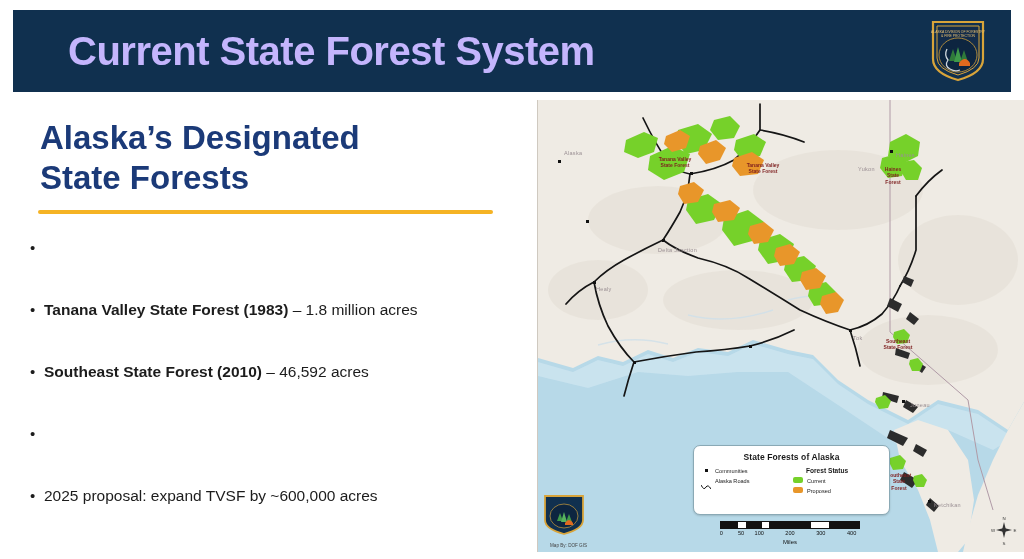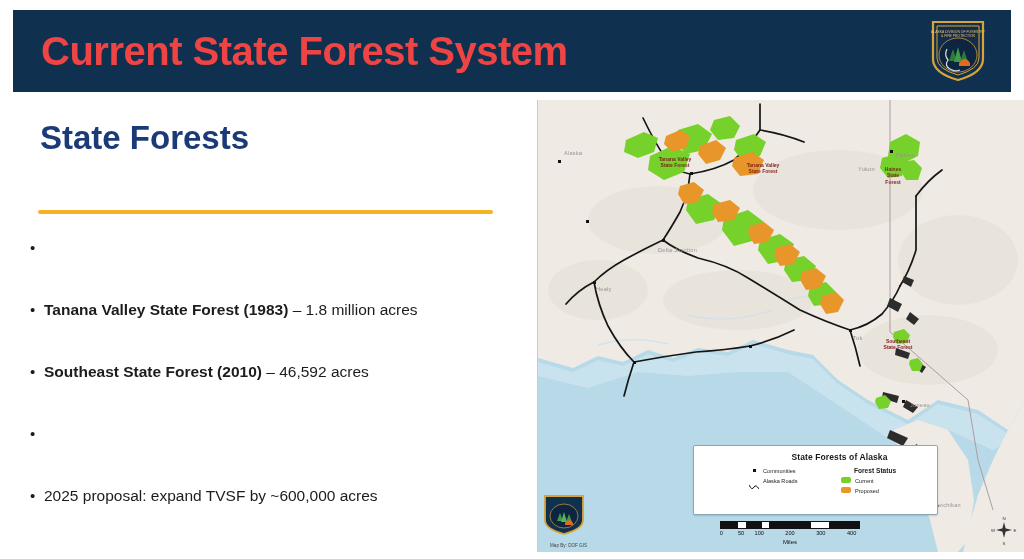--- a/index.html
+++ b/index.html
@@ -2,22 +2,22 @@
 <html><head>
 <meta charset="utf-8">
 <style>
   html,body{margin:0;padding:0;background:#ffffff;}
   body{width:1024px;height:559px;overflow:hidden;
        font-family:"Liberation Sans",sans-serif;position:relative;}
 
   
   .header{position:absolute;left:13px;top:10px;width:998px;height:82px;
           background:#10304f;display:flex;align-items:center;}
-  .header-title{color:#ef4444;font-size:40px;font-weight:bold;
-                letter-spacing:-.5px;margin-left:28px;white-space:nowrap;}
+  .header-title{color:#c4b5fd;font-size:40px;font-weight:bold;
+                letter-spacing:-.5px;margin-left:55px;white-space:nowrap;}
   .header-badge{position:absolute;right:24px;top:9px;width:58px;height:64px;}
 
   
   .shield{position:relative;width:100%;height:100%;}
   .shield svg{width:100%;height:100%;display:block;}
 
   
   .subtitle{position:absolute;left:40px;top:118px;width:470px;
             color:#1b3a78;font-size:33px;font-weight:bold;line-height:1.22;}
   .gold-rule{position:absolute;left:38px;top:210px;width:455px;height:4px;
@@ -39,22 +39,22 @@
   .ocean{position:absolute;inset:0;background:#b7d9e8;}
 
   .maplbl{position:absolute;font-size:5.5px;color:#9a8f93;
           letter-spacing:.3px;}
   .forestlbl{position:absolute;font-size:5px;color:#7e1f1f;
              font-weight:bold;line-height:1.25;text-align:center;}
   .city{position:absolute;width:2.6px;height:2.6px;background:#111;}
 
   
   .legend{position:absolute;left:155px;top:345px;width:195px;height:68px;
-          background:#ffffff;border:1px solid #8aa9b5;border-radius:2px;
-          box-shadow:0 1px 2px rgba(0,0,0,.15);padding-left:48px;}
+          background:#ffffff;border:1px solid #8aa9b5;border-radius:7px;
+          box-shadow:0 1px 2px rgba(0,0,0,.15);}
   .legend-title{text-align:center;font-size:8.5px;font-weight:bold;
                 color:#1a1a1a;margin-top:6px;letter-spacing:.1px;}
   .legend-cols{display:flex;margin-top:5px;padding:0 7px;}
   .legend-left{width:92px;}
   .legend-right{flex:1;}
   .legend-row{display:flex;align-items:center;margin-bottom:3px;}
   .legend-row span.lbl{font-size:5.6px;color:#222;margin-left:4px;}
   .sym{width:10px;height:7px;flex:0 0 10px;position:relative;}
   .sym-dot{width:3px;height:3px;background:#111;margin:2px auto;}
   .sym-swatch{width:10px;height:6px;border-radius:2px;}
@@ -93,20 +93,21 @@
         <path d="M25 43 L29 28 L33 43 Z" fill="#3f9a4a"></path>
         <path d="M31 43 L35 31 L39 43 Z" fill="#2f7a3a"></path>
         <path d="M30 44 Q36 36 41 44 L41 47 L30 47 Z" fill="#e06a1f"></path>
         <path d="M18 30 q-3 6 1 11 q-4 6 2 9 q5 3 10 1" fill="none" stroke="#cfd6dd" stroke-width="1.3"></path>
       </svg>
     </div>
   </div>
 </div>
 
 <div class="subtitle">
+  <div>Alaska’s Designated</div>
   <div>State Forests</div>
 </div>
 <div class="gold-rule"></div>
 
 <div class="bullets">
   <div class="bullet">
     <div class="dot">•</div>
   </div>
   <div class="bullet">
     <div class="dot">•</div>

